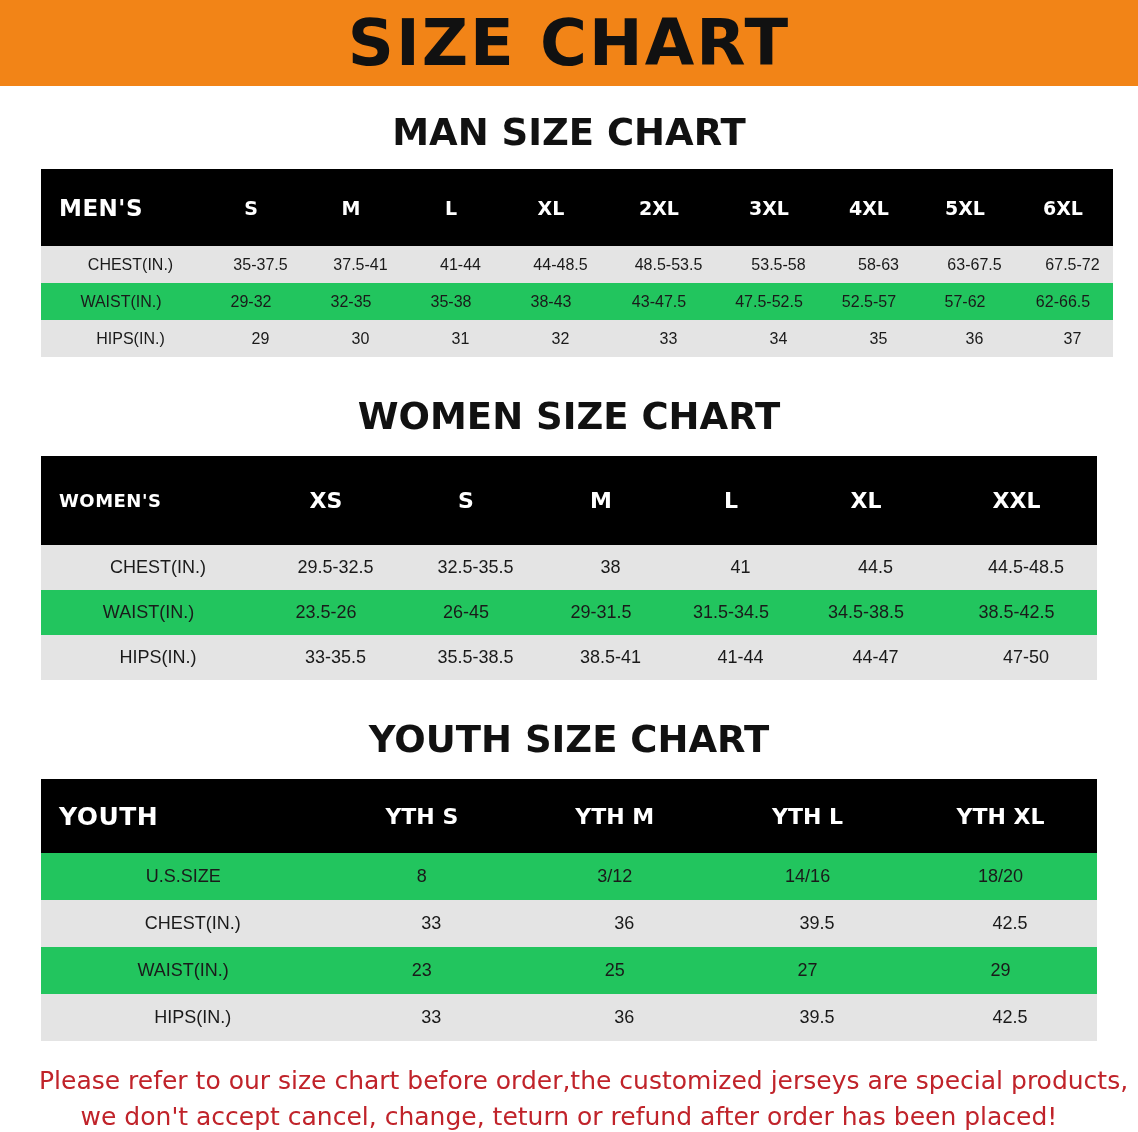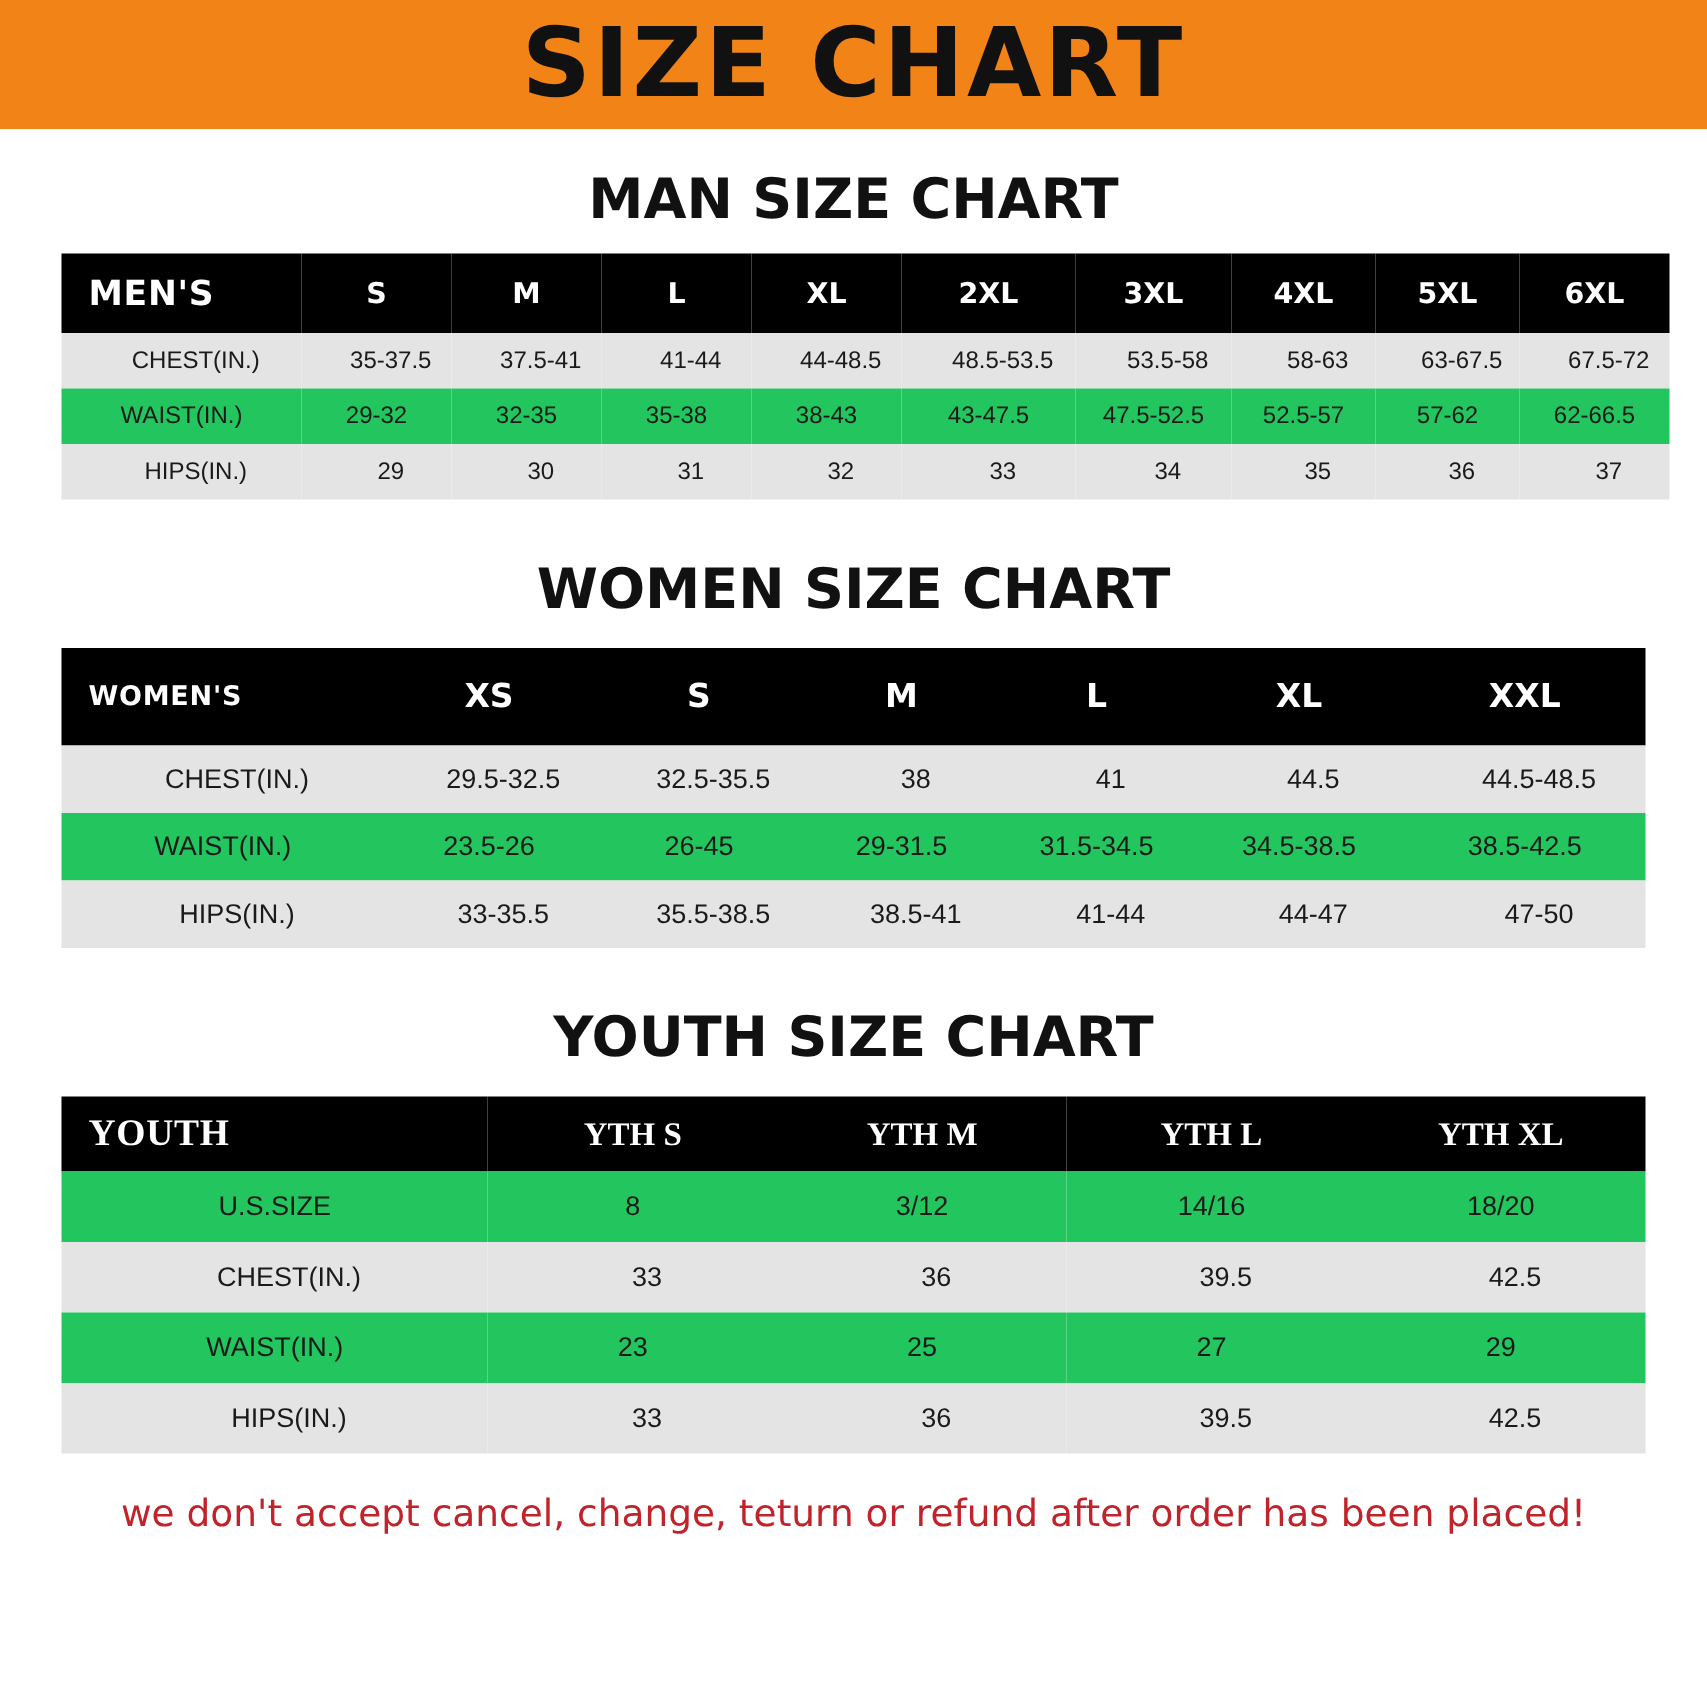--- a/index.html
+++ b/index.html
@@ -52,21 +52,21 @@
     border-collapse: collapse;
     width: 100%;
     table-layout: fixed;
   }
   thead th {
     background: #000000;
     color: #ffffff;
     font-family: "DejaVu Sans", sans-serif;
     font-weight: bold;
     text-align: center;
-    padding: 4px;
+    padding: 16px;
   }
   thead th.rowlabel-head {
     text-align: left;
     padding-left: 18px;
     letter-spacing: 0.5px;
   }
   tbody td {
     text-align: center;
     color: #1a1a1a;
     font-family: "Liberation Sans", sans-serif;
@@ -82,21 +82,21 @@
   #men-table thead th.rowlabel-head { font-size: 23px; }
   #men-table tbody td { height: 35px; font-size: 16px; }
   #men-table tbody td.rowlabel { font-size: 16px; }
 
   
   #women-table thead th { height: 57px; font-size: 22px; }
   #women-table thead th.rowlabel-head { font-size: 18px; }
   #women-table tbody td { height: 43px; font-size: 18px; }
 
   
-  #youth-table thead th { height: 42px; font-size: 22px; font-family: Liberation Serif, serif; }
+  #youth-table thead th { height: 42px; font-size: 22px; }
   #youth-table thead th.rowlabel-head { font-size: 25px; }
   #youth-table tbody td { height: 45px; font-size: 18px; }
 
   
   .note {
     width: 1060px;
     margin: 22px auto 0 auto;
     color: #C0232A;
     font-family: "DejaVu Sans", sans-serif;
     font-size: 25px;
@@ -283,14 +283,15 @@
         <td>33</td>
         <td>36</td>
         <td>39.5</td>
         <td>42.5</td>
       </tr>
     </tbody>
   </table>
 </div>
 
 <div class="note">
+  <div>Please refer to our size chart before order,the customized jerseys are special products,</div>
   <div>we don't accept cancel, change, teturn or refund after order has been placed!</div>
 </div>
 
 </body></html>

